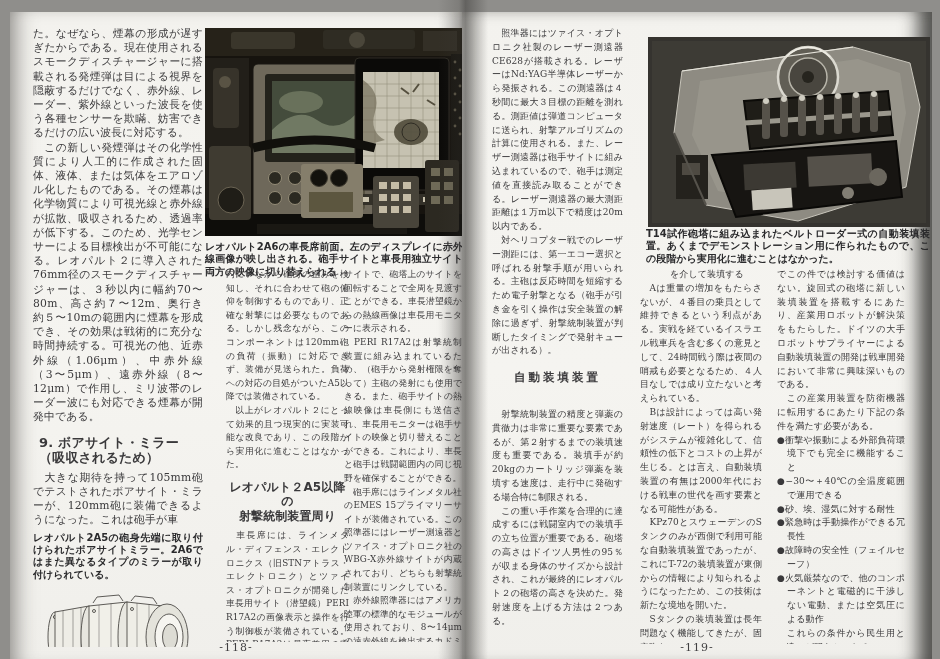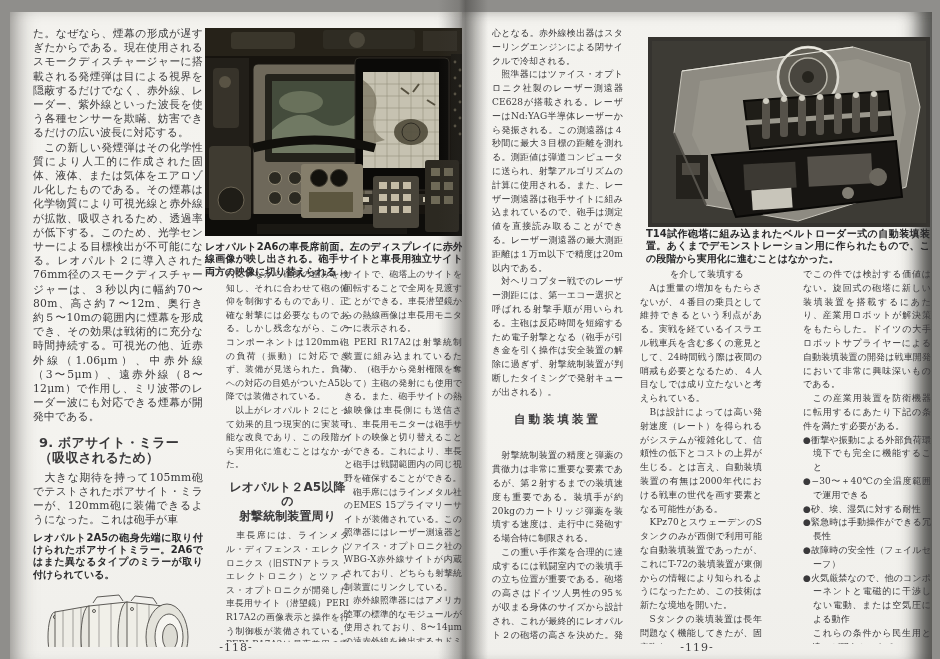--- a/index.html
+++ b/index.html
@@ -189,21 +189,20 @@
       <p>　砲手席にはラインメタル社のEMES 15プライマリーサイトが装備されている。この照準器にはレーザー測遠器とツァイス・オプトロニク社のWBG-X赤外線サイトが内蔵されており、どちらも射撃統制装置にリンクしている。</p>
       <p>　赤外線照準器にはアメリカ陸軍の標準的なモジュールが使用されており、8〜14μmの遠赤外線を検出するカドミウム水銀テルル（CdHgTe）素子120個がその中</p>
     </div>
 
     <div class="pagenum">-118-</div>
   </div>
 
   <div class="page page-right">
 
     <div class="col t-md" style="left:30px;top:15px;width:131px;height:612px;">
-      <p>心となる。赤外線検出器はスターリングエンジンによる閉サイクルで冷却される。</p>
       <p>　照準器にはツァイス・オプトロニク社製のレーザー測遠器CE628が搭載される。レーザーはNd:YAG半導体レーザーから発振される。この測遠器は４秒間に最大３目標の距離を測れる。測距値は弾道コンピュータに送られ、射撃アルゴリズムの計算に使用される。また、レーザー測遠器は砲手サイトに組み込まれているので、砲手は測定値を直接読み取ることができる。レーザー測遠器の最大測距距離は１万m以下で精度は20m以内である。</p>
       <p>　対ヘリコプター戦でのレーザー測距には、第一エコー選択と呼ばれる射撃手順が用いられる。主砲は反応時間を短縮するため電子射撃となる（砲手が引き金を引く操作は安全装置の解除に過ぎず、射撃統制装置が判断したタイミングで発射キューが出される）。</p>
       <div class="h-auto">自動装填装置</div>
       <p>　射撃統制装置の精度と弾薬の貫徹力は非常に重要な要素であるが、第２射するまでの装填速度も重要である。装填手が約20kgのカートリッジ弾薬を装填する速度は、走行中に発砲する場合特に制限される。</p>
       <p>　この重い手作業を合理的に達成するには戦闘室内での装填手の立ち位置が重要である。砲塔の高さはドイツ人男性の95％が収まる身体のサイズから設計され、これが最終的にレオパルト２の砲塔の高さを決めた。発射速度を上げる方法は２つある。</p>
 
     </div>
 
     <div class="photo" style="left:186px;top:25px;width:282px;height:190px;">
       <svg width="282" height="190" viewBox="0 0 282 190">
@@ -257,21 +256,21 @@
     <div class="caption" style="position:absolute;left:184px;top:216px;width:284px;">T14試作砲塔に組み込まれたベルトローダー式の自動装填装置。あくまでデモンストレーション用に作られたもので、この段階から実用化に進むことはなかった。</div>
 
     <div class="col t-md" style="left:178px;top:256px;width:122px;height:376px;">
       <p class="contA">を介して装填する</p>
       <p>　Aは重量の増加をもたらさないが、４番目の乗員として維持できるという利点がある。実戦を経ているイスラエル戦車兵を含む多くの意見として、24時間戦う際は夜間の哨戒も必要となるため、４人目なしでは成り立たないと考えられている。</p>
       <p>　Bは設計によっては高い発射速度（レート）を得られるがシステムが複雑化して、信頼性の低下とコストの上昇が生じる。とは言え、自動装填装置の有無は2000年代における戦車の世代を画す要素となる可能性がある。</p>
       <p>　KPz70とスウェーデンのSタンクのみが西側で利用可能な自動装填装置であったが、これにT-72の装填装置が東側からの情報により知られるようになったため、この技術は新たな境地を開いた。</p>
       <p>　Sタンクの装填装置は長年問題なく機能してきたが、固定砲なの</p>
     </div>
 
-    <div class="col t-md" style="left:315px;top:256px;width:128px;height:376px;margin-left:26px;">
+    <div class="col t-md" style="left:315px;top:256px;width:128px;height:376px;">
       <p>でこの件では検討する価値はない。旋回式の砲塔に新しい装填装置を搭載するにあたり、産業用ロボットが解決策をもたらした。ドイツの大手ロボットサプライヤーによる自動装填装置の開発は戦車開発において非常に興味深いものである。</p>
       <p>　この産業用装置を防衛機器に転用するにあたり下記の条件を満たす必要がある。</p>
       <p class="bullet">●衝撃や振動による外部負荷環境下でも完全に機能すること</p>
       <p class="bullet">●−30〜＋40℃の全温度範囲で運用できる</p>
       <p class="bullet">●砂、埃、湿気に対する耐性</p>
       <p class="bullet">●緊急時は手動操作ができる冗長性</p>
       <p class="bullet">●故障時の安全性（フェイルセーフ）</p>
       <p class="bullet">●火気厳禁なので、他のコンポーネントと電磁的に干渉しない電動、または空気圧による動作</p>
       <p>　これらの条件から民生用との違いが明らかになる。</p>
 

